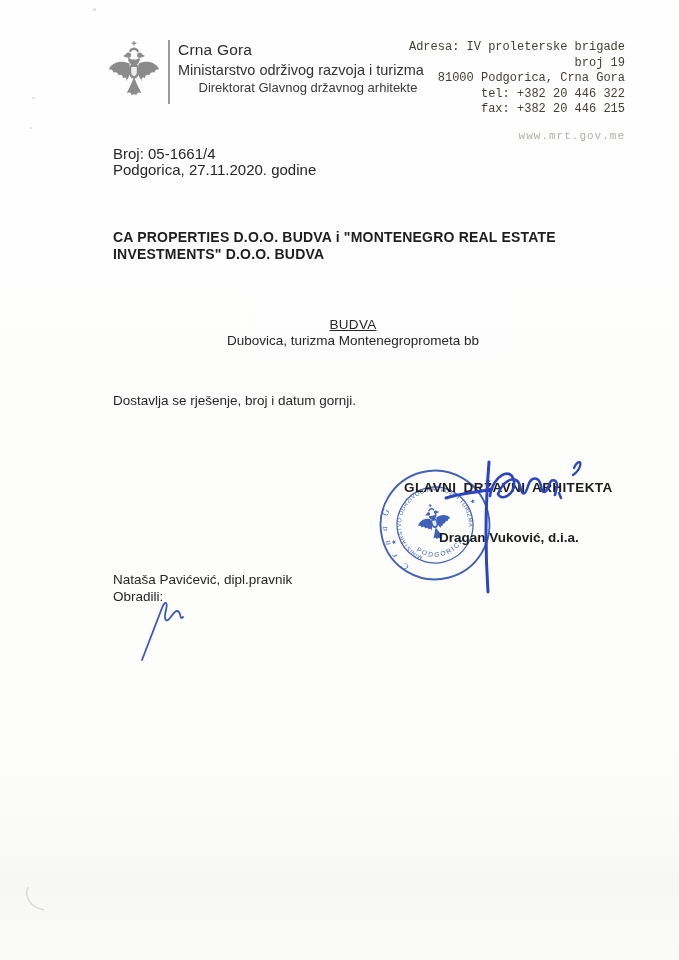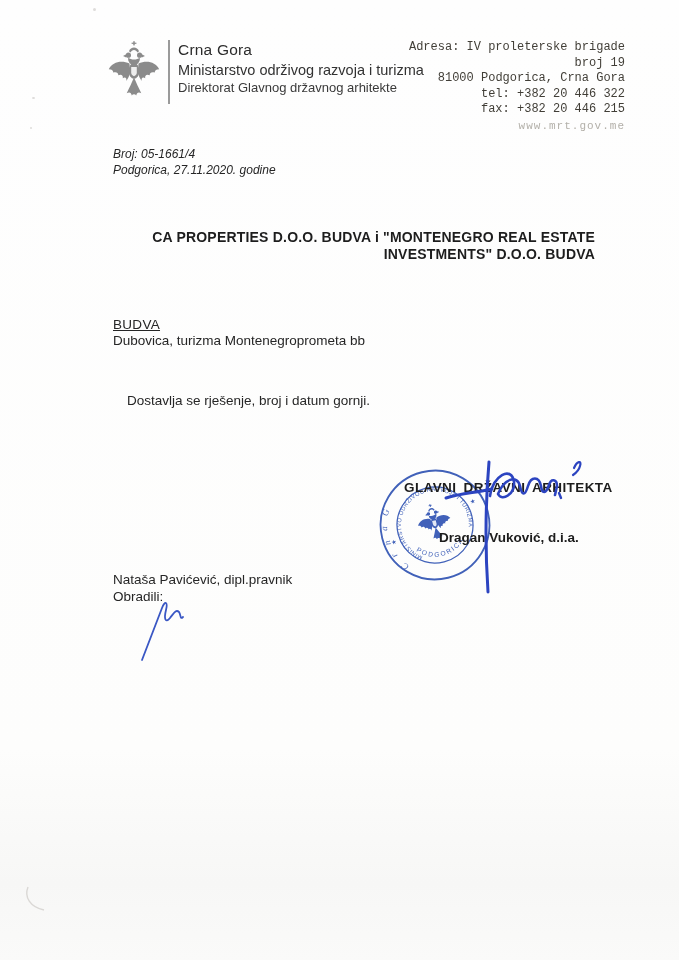--- a/index.html
+++ b/index.html
@@ -14,42 +14,42 @@
     position: absolute; inset: 0;
     background: linear-gradient(180deg, #fefefe 0%, #fdfdfc 78%, #f7f7f6 92%, #fafaf9 100%);
   }
   
   .letterhead { position: absolute; left: 0; top: 0; width: 679px; height: 140px; padding-left: 27px; }
   .coa { position: absolute; left: 106px; top: 38px; width: 56px; height: 68px; }
   .lh-divider { position: absolute; left: 168px; top: 40px; width: 2px; height: 64px; background: #9a9a9a; }
   .org-block { position: absolute; left: 178px; top: 41px; width: 260px; }
   .org-country { font-size: 15.5px; color: #2c2c2c; letter-spacing: 0.2px; margin-bottom: 3px; }
   .org-ministry { font-size: 14.5px; color: #323232; margin-bottom: 2px; }
-  .org-directorate { font-size: 13px; color: #3a3a3a; }
+  .org-directorate { font-size: 13px; color: #3a3a3a; text-align: center; }
   .address-block {
     position: absolute; right: 54px; top: 40px; width: 250px;
     text-align: right; font-family: Liberation Mono, monospace;
     font-size: 12px; line-height: 15.5px; color: #413e37;
   }
   .address-block .website {
-    color: #b3b0a9; font-size: 11px; letter-spacing: 1px; margin-top: 1px;
+    color: #b3b0a9; font-size: 11px; letter-spacing: 1px; margin-top: 11px;
   }
   
-  .ref-block { position: absolute; left: 113px; top: 146px; font-size: 12px; line-height: 16px; color: #262626; font-style: italic; }
+  .ref-block { position: absolute; left: 113px; top: 146px; font-size: 15px; line-height: 16px; color: #262626; }
   
   .doc-title {
     position: absolute; left: 113px; top: 229px; width: 482px;
-    text-align: right; font-weight: 700; font-size: 14px; line-height: 17px;
+    text-align: left; font-weight: 700; font-size: 14px; line-height: 17px;
     color: #1d1d1d; letter-spacing: 0.2px;
   }
   
-  .recipient { position: absolute; left: 113px; top: 317px; width: 480px; text-align: left; font-size: 13.5px; line-height: 16px; color: #262626; }
+  .recipient { position: absolute; left: 113px; top: 317px; width: 480px; text-align: center; font-size: 13.5px; line-height: 16px; color: #262626; }
   .recipient .city { text-decoration: underline; letter-spacing: 0.3px; }
   
-  .body-line { position: absolute; left: 113px; top: 393px; font-size: 13.5px; color: #262626; margin-left: 14px; }
+  .body-line { position: absolute; left: 113px; top: 393px; font-size: 13.5px; color: #262626; }
   
   .sig-role {
     position: absolute; left: 404px; top: 480px; z-index: 3;
     font-weight: 700; font-size: 13.5px; color: #1c1c1c;
     letter-spacing: 0.4px; word-spacing: 3px;
   }
   .stamp {
     position: absolute; left: 376px; top: 466px; width: 118px; height: 118px;
     transform: rotate(-14deg); z-index: 2; opacity: 0.93;
   }

